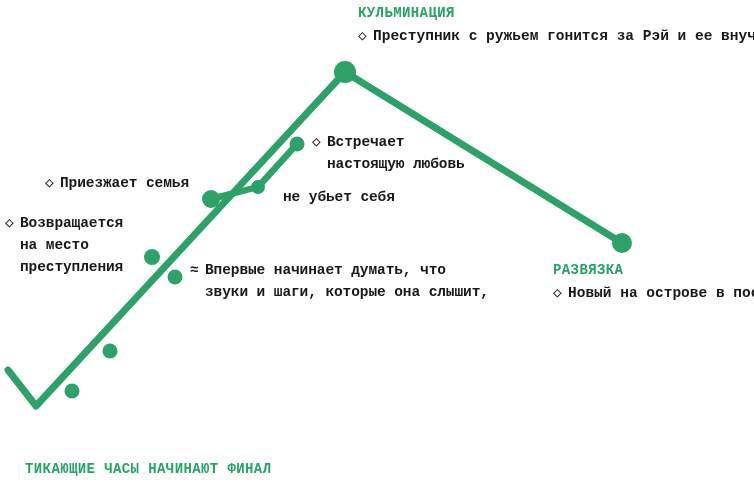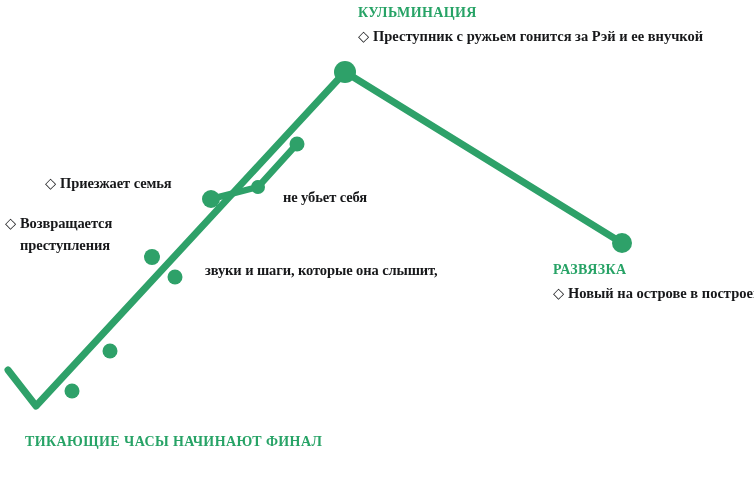--- a/index.html
+++ b/index.html
@@ -6,21 +6,21 @@
     margin: 0;
     padding: 0;
     background: #ffffff;
   }
   #stage {
     position: relative;
     width: 754px;
     height: 492px;
     background: #ffffff;
     overflow: hidden;
-    font-family: Liberation Serif, serif;
+    font-family: Liberation Mono, monospace;
     color: #1a1a1a;
   }
   #plot-svg {
     position: absolute;
     left: 0;
     top: 0;
     width: 754px;
     height: 492px;
   }
   .anno {
@@ -115,38 +115,44 @@
     <div class="body">
       <span class="bullet">◇</span>
       <span class="ln">Новый на острове</span>
       <span class="ln">в построенном ею</span>
       
       
       
     </div>
   </div>
 
-  <div class="stage-title" style="left:25px; top:432px;">
+  <div class="stage-title" style="left:25px; top:460px;">
     <span class="ln">ТИКАЮЩИЕ ЧАСЫ</span>
     <span class="ln">НАЧИНАЮТ ФИНАЛ</span>
   </div>
 
+  <div class="anno" style="left:327px; top:131px;">
+    <span class="ln"><span class="bullet">◇</span><span>Встречает</span></span>
+    <span class="ln">настоящую любовь</span>
+  </div>
 
   <div class="anno" style="left:283px; top:186px;">
     <span class="ln">не убьет себя</span>
   </div>
 
   <div class="anno" style="left:60px; top:172px;">
     <span class="ln"><span class="bullet">◇</span><span>Приезжает семья</span></span>
   </div>
 
   <div class="anno" style="left:20px; top:212px;">
     <span class="ln"><span class="bullet">◇</span><span>Возвращается</span></span>
+    <span class="ln">на место</span>
     <span class="ln">преступления</span>
   </div>
 
   <div class="anno" style="left:205px; top:259px;">
+    <span class="ln"><span class="bullet approx">≈</span><span>Впервые начинает думать, что</span></span>
     <span class="ln">звуки и шаги, которые она слышит,</span>
   </div>
 
 
 
 </div>
 
 </body></html>

